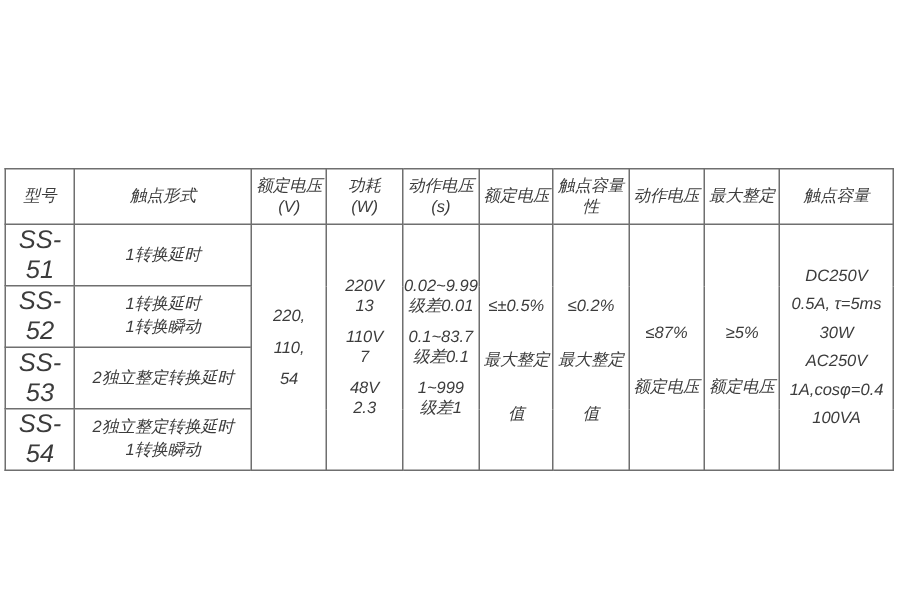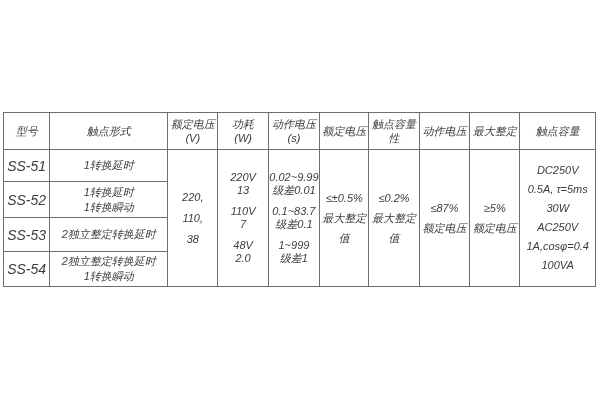--- a/index.html
+++ b/index.html
@@ -26,27 +26,27 @@
     padding:0;
     overflow:hidden;
   }
   thead tr{height:37px;}
   tr.r0{height:32px;}
   tr.r1{height:36px;}
   tr.r2{height:34px;}
   tr.r3{height:35px;}
   th div{line-height:14px;}
   .two-line div{line-height:15px;}
-  .model{font-size:14px;}
+  .model{font-size:17px;}
   
   .rated div{line-height:14px;margin:7px 0;}
   .group{margin:8px 0;}
   .group div{line-height:13px;}
   .range{font-size:11px;}
-  .spread div{line-height:20px;}
+  .spread div{line-height:20px;margin-top:16px;}
   .cap div{line-height:19px;font-size:11px;}
 </style>
 </head>
 <body>
 
 <div class="table-wrap">
   <table>
     <colgroup>
       <col style="width:46px">
         <col style="width:117px">
@@ -102,34 +102,34 @@
         <td class="model">
             <div>SS-51</div>
           </td>
         <td class="two-line">
             <div>1转换延时</div>
             <div></div>
           </td>
         <td rowspan="4" class="rated">
           <div>220,</div>
           <div>110,</div>
-          <div>38</div>
+          <div>54</div>
         </td>
         <td rowspan="4">
           <div class="group">
               <div>220V</div>
               <div>13</div>
             </div>
           <div class="group">
               <div>110V</div>
               <div>7</div>
             </div>
           <div class="group">
               <div>48V</div>
-              <div>2.0</div>
+              <div>2.3</div>
             </div>
         </td>
         <td rowspan="4" class="range">
           <div class="group">
               <div>0.02~9.99</div>
               <div>级差0.01</div>
             </div>
           <div class="group">
               <div>0.1~83.7</div>
               <div>级差0.1</div>

